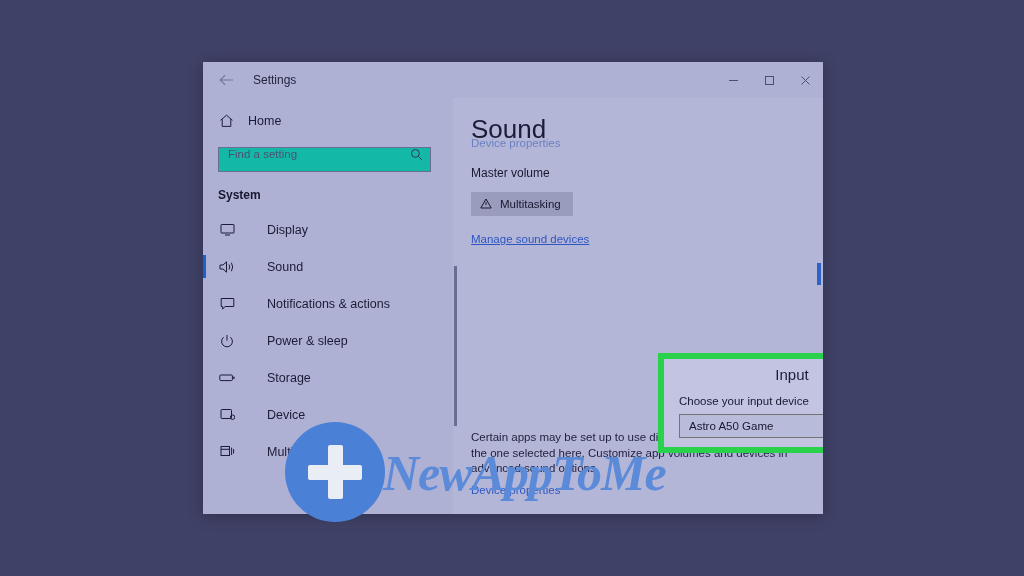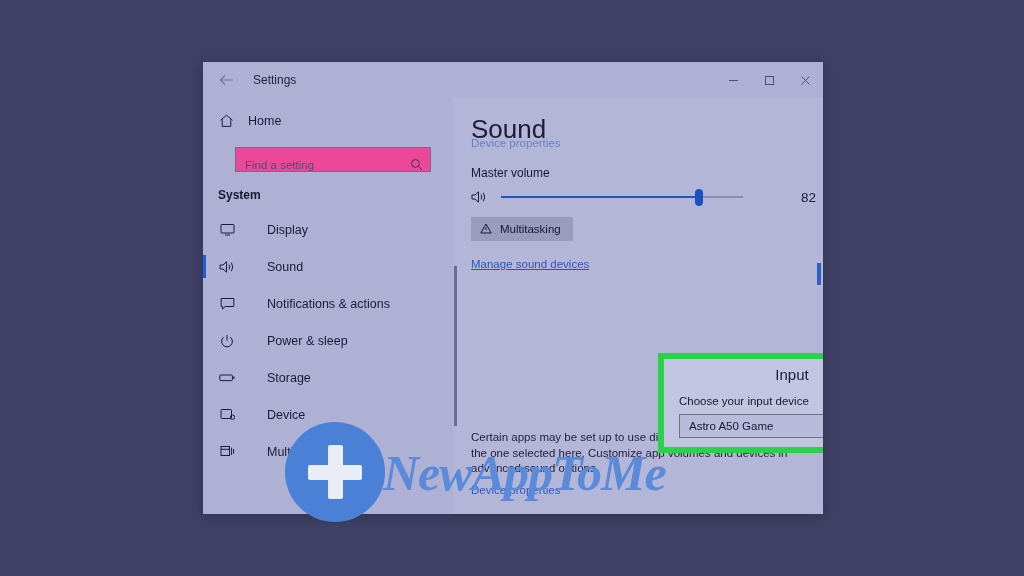--- a/index.html
+++ b/index.html
@@ -95,26 +95,26 @@
     display: flex;
     align-items: center;
     height: 34px;
     padding-left: 15px;
     gap: 14px;
   }
   .home-row .ico { width: 16px; display:flex; align-items:center; justify-content:center; color:#1d1f3a; }
   .home-row .lbl { font-size: 12.5px; color: #1a1c36; }
 
   .search-wrap {
-    margin: 9px 22px 0 32px;
+    margin: 9px 22px 0 15px;
     height: 25px;
-    background: #ec4899;
+    background: #14b8a6;
     border: 1px solid #6b6d92;
     display: flex;
-    align-items: flex-end;
+    align-items: flex-start;
     padding: 0 7px 0 9px;
   }
   .search-wrap input {
     flex: 1;
     border: none;
     outline: none;
     background: transparent;
     font-family: "Liberation Sans", sans-serif;
     font-size: 11.5px;
     color: #2b2d4a;
@@ -520,35 +520,20 @@
       <div id="content">
 
         <div id="content-scroll-track"></div>
         <div id="content-scroll-right"></div>
 
         <div class="page-title">Sound</div>
         <div class="faded-link">Device properties</div>
 
         <div class="section-label">Master volume</div>
 
-        <div class="slider-row">
-          <span class="spk-ico">
-            <svg width="17" height="14" viewBox="0 0 17 14">
-              <path d="M1 5 H4 L7.5 1.8 V12.2 L4 9 H1 Z" stroke="#1a1c36" stroke-width="1" fill="none"></path>
-              <path d="M10 4.5 Q11.6 7 10 9.5" stroke="#1a1c36" stroke-width="1" fill="none"></path>
-              <path d="M12.4 2.8 Q15 7 12.4 11.2" stroke="#1a1c36" stroke-width="1" fill="none"></path>
-            </svg>
-          </span>
-          <span class="slider">
-            <span class="track-bg"></span>
-            <span class="track-fill" id="vol-fill" style="width: 82%;"></span>
-            <span class="thumb" id="vol-thumb" style="left: 82%;"></span>
-          </span>
-          <span class="slider-value">82</span>
-        </div>
 
         <button class="btn-troubleshoot">
           <span class="warn">
             <svg width="12" height="11" viewBox="0 0 12 11">
               <path d="M6 1 L11.2 10 H0.8 Z" stroke="#16182f" stroke-width="1" fill="none"></path>
               <path d="M6 4.2 V7" stroke="#16182f" stroke-width="1"></path>
             </svg>
           </span>
           <span>Multitasking</span>
         </button>

